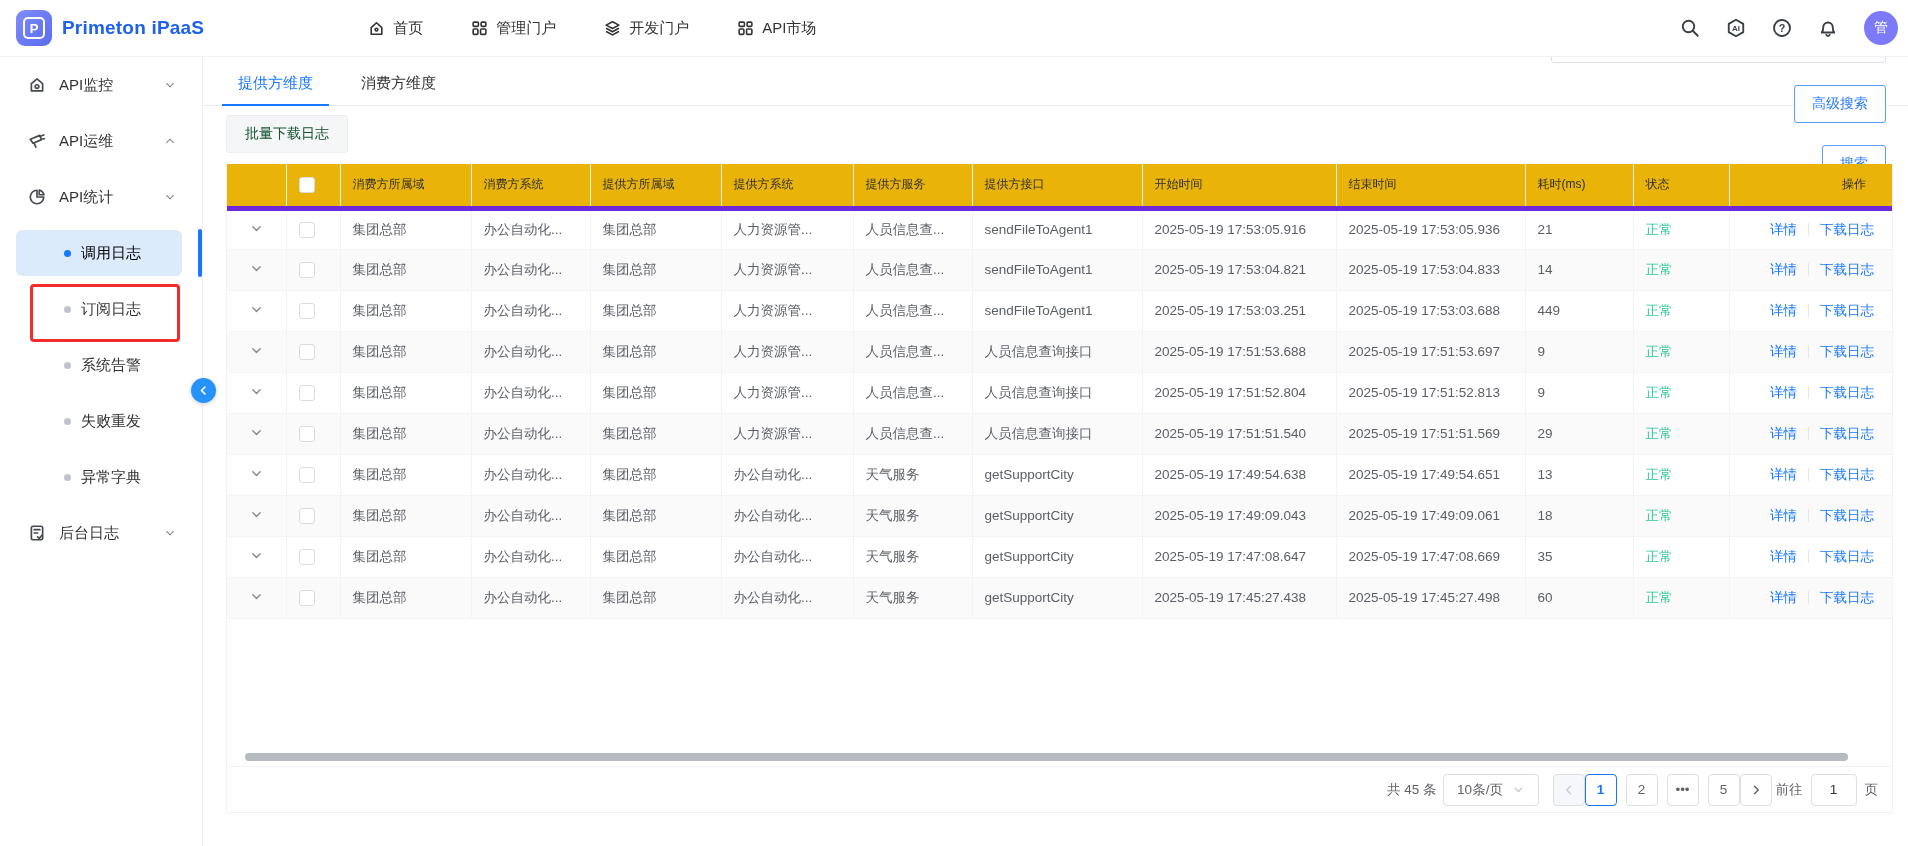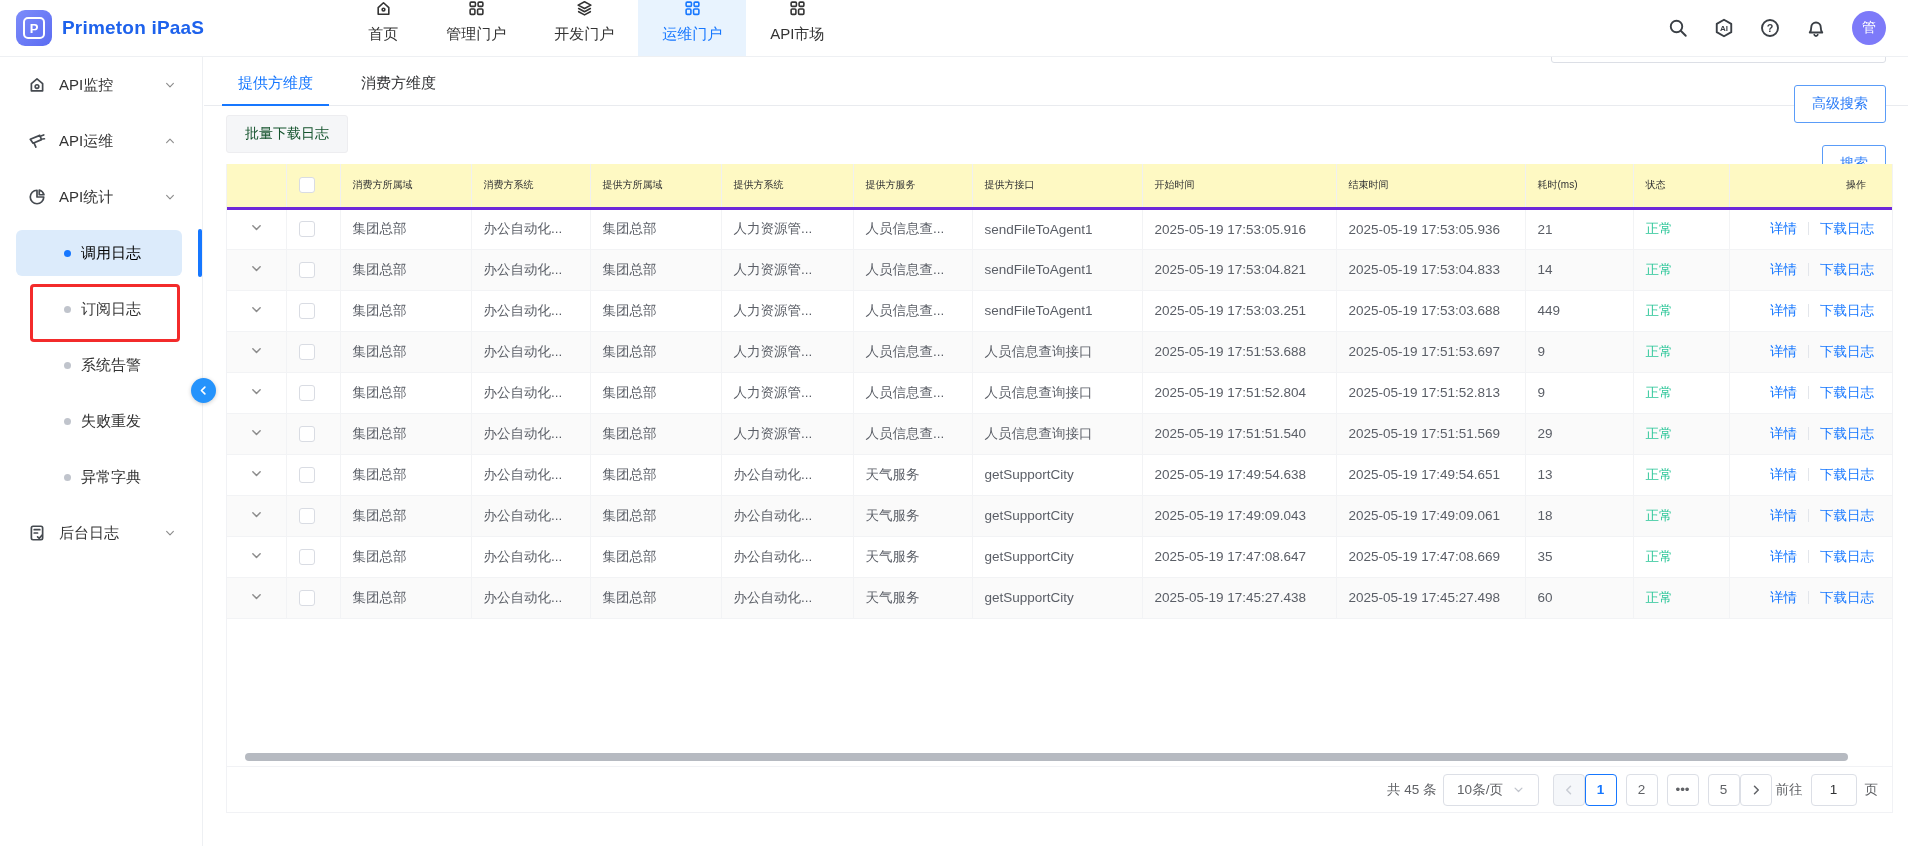--- a/index.html
+++ b/index.html
@@ -10,25 +10,25 @@
   
   .topbar { position:absolute; top:0; left:0; right:0; height:57px; background:#fff;
     border-bottom:1px solid #eef0f3; display:flex; align-items:stretch; z-index:30; }
   .brand { display:flex; align-items:center; gap:10px; padding:0 20px 0 16px; }
   .logo-mark { width:36px; height:36px; border-radius:9px;
     background:linear-gradient(135deg,#7d8cfa,#5b6cf2); display:flex; align-items:center; justify-content:center; }
   .logo-inner { width:22px; height:22px; border:2px solid #fff; border-radius:5px;
     color:#fff; font-weight:bold; font-size:13px; display:flex; align-items:center; justify-content:center; }
   .brand-name { color:#1e62ec; font-weight:800; font-size:19px; letter-spacing:.2px; }
   .topnav { display:flex; align-items:stretch; margin-left:120px; }
-  .nav-item { display:flex; align-items:center; gap:8px; padding:0 24px; font-size:15px; color:#333; cursor:pointer;flex-direction:column; }
+  .nav-item { display:flex; align-items:center; gap:8px; padding:0 24px; font-size:15px; color:#333; cursor:pointer; }
   .nav-item svg { width:17px; height:17px; stroke:#333; }
   .nav-item.active { background:#e8f3fe; color:#1677ff; }
   .nav-item.active svg { stroke:#1677ff; }
-  .topbar-right { margin-left:auto; display:flex; align-items:center; gap:26px; padding-right:22px; }
+  .topbar-right { margin-left:auto; display:flex; align-items:center; gap:26px; padding-right:10px; }
   .tb-icon { width:20px; height:20px; display:flex; align-items:center; justify-content:center; cursor:pointer; }
   .tb-icon svg { width:20px; height:20px; stroke:#3a3f45; }
   .avatar { width:34px; height:34px; border-radius:50%; background:#7d7af9; color:#fff;
     display:flex; align-items:center; justify-content:center; font-size:14px; cursor:pointer; }
 
   
   .sidebar { position:absolute; top:57px; left:0; bottom:0; width:203px; background:#fff;
     border-right:1px solid #eef0f3; z-index:20; }
   .side-item { position:relative; height:56px; display:flex; align-items:center; padding-left:28px;
     font-size:15px; color:#333; cursor:pointer; }
@@ -64,22 +64,22 @@
   .kw-input { width:335px; height:38px; border:1px solid #dcdfe6; border-radius:3px; padding:0 12px;
     font-size:14px; color:#333; font-family:inherit; }
   .kw-input::placeholder { color:#bfc4cc; }
   .btn-outline { height:38px; padding:0 17px; background:#fff; border:1px solid #5a9cf8; border-radius:3px;
     color:#2b7cf7; font-size:14px; cursor:pointer; font-family:inherit; }
 
   
   .card { position:absolute; left:22px; right:15px; top:107px; bottom:33px;
     border:1px solid #f1f2f5; border-top:none; display:flex; flex-direction:column; background:#fff; }
   table { border-collapse:collapse; width:100%; table-layout:fixed; }
-  thead th { background:#fef9c3; height:44px; font-size:10px; font-weight:500; color:#303133; text-align:left;
-    padding:0 12px; border-bottom:3px solid #6d28d9; border-right:1px solid #f0f0f0; white-space:nowrap; overflow:hidden; }
+  thead th { background:#eab308; height:44px; font-size:12px; font-weight:500; color:#303133; text-align:left;
+    padding:0 12px; border-bottom:5px solid #6d28d9; border-right:1px solid #f0f0f0; white-space:nowrap; overflow:hidden; }
   thead th:last-child { border-right:none; text-align:right; padding-right:26px; }
   tbody td { height:41px; font-size:13.5px; color:#5a5e66; padding:0 12px;
     border-bottom:1px solid #f2f3f5; border-right:1px solid #f2f3f5; white-space:nowrap; overflow:hidden; }
   tbody td:last-child { border-right:none; }
   tbody tr:nth-child(even) td { background:#fafafa; }
   .c-expand { text-align:center; }
   .c-expand svg { width:13px; height:13px; stroke:#8c8c8c; cursor:pointer; }
   .checkbox { display:inline-block; width:16px; height:16px; border:1px solid #d9dce3; border-radius:3px;
     background:#fff; cursor:pointer; vertical-align:middle; }
   .status-ok { font-size:13.5px; }
@@ -144,31 +144,20 @@
         </div>
         <div class="nav-item">
           <span style="display:flex">
             <svg fill="none" stroke-width="1.5" stroke-linecap="round" stroke-linejoin="round" viewBox="0 0 16 16">
               <path d="M8 1.6 14 4.8 8 8 2 4.8 Z"></path>
               <path d="M2.5 8 8 11 13.5 8"></path>
               <path d="M2.5 11 8 14 13.5 11"></path>
             </svg>
           </span>
           <span>开发门户</span>
-        </div>
-        <div class="nav-item active">
-          <span style="display:flex">
-            <svg fill="none" stroke-width="1.5" stroke-linecap="round" stroke-linejoin="round" viewBox="0 0 16 16">
-              <rect x="2" y="2" width="5" height="4" rx="1"></rect>
-              <rect x="9.5" y="2" width="4.5" height="4" rx="1"></rect>
-              <rect x="2" y="8.5" width="4.5" height="5" rx="1"></rect>
-              <rect x="9" y="8.5" width="5" height="5" rx="1"></rect>
-            </svg>
-          </span>
-          <span>运维门户</span>
         </div>
         <div class="nav-item">
           <span style="display:flex">
             <svg fill="none" stroke-width="1.5" stroke-linecap="round" stroke-linejoin="round" viewBox="0 0 16 16">
               <rect x="2" y="2" width="5" height="4" rx="1"></rect>
               <rect x="9.5" y="2" width="4.5" height="4" rx="1"></rect>
               <rect x="2" y="8.5" width="4.5" height="5" rx="1"></rect>
               <rect x="9" y="8.5" width="5" height="5" rx="1"></rect>
             </svg>
           </span>

